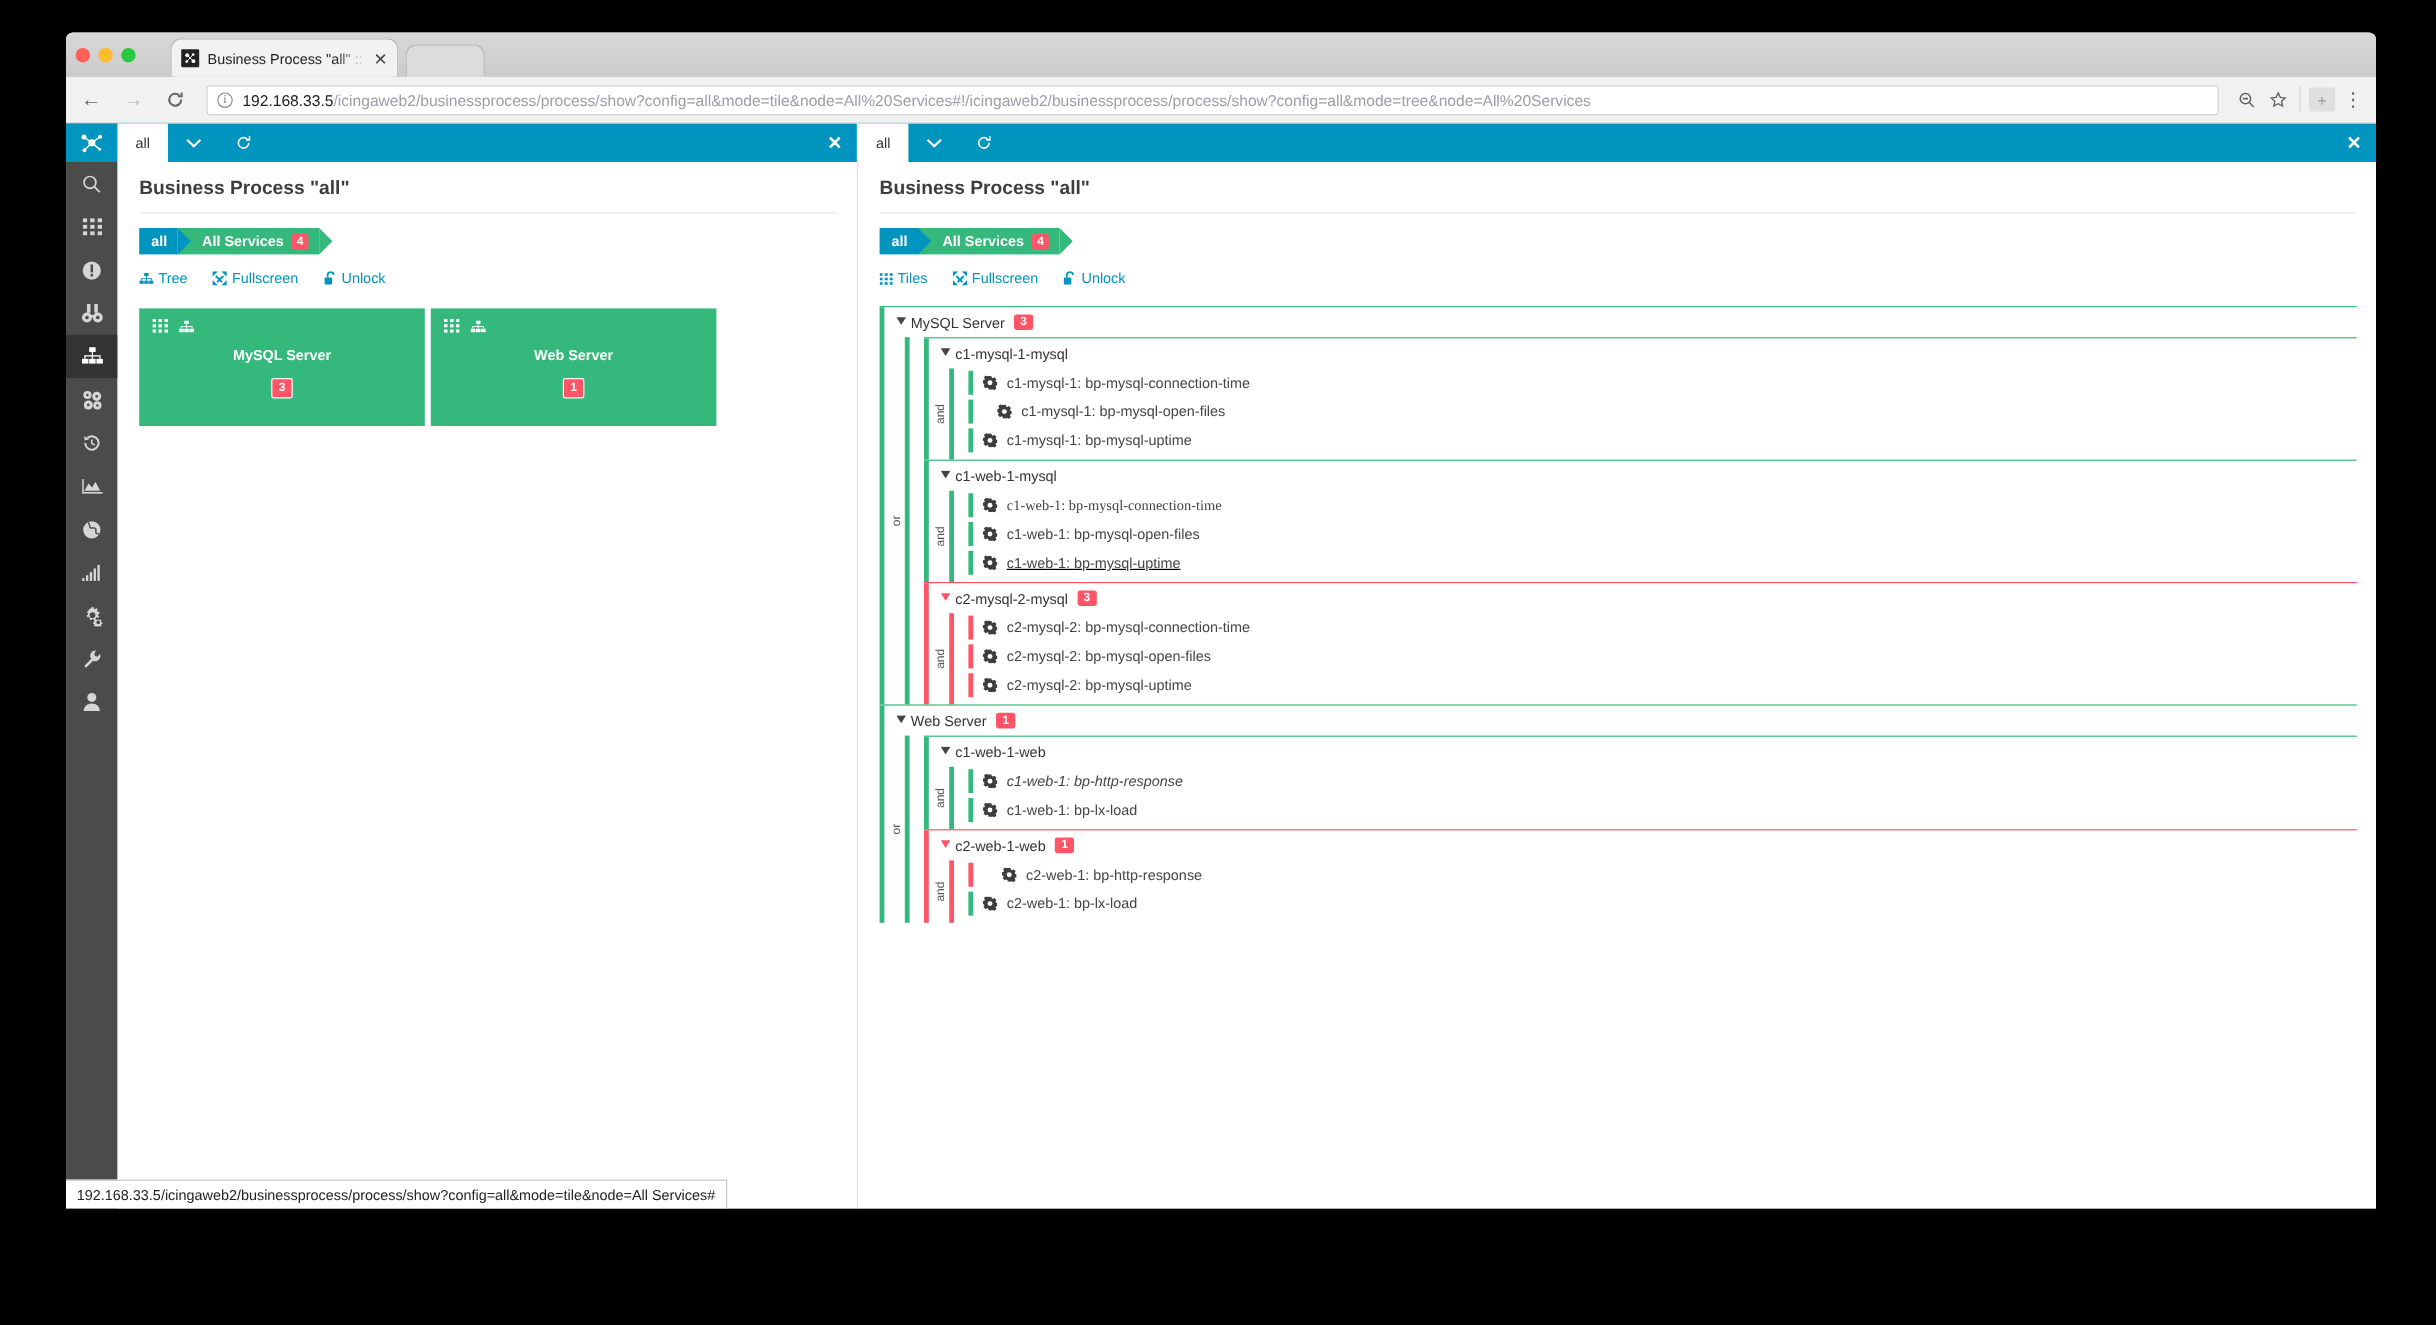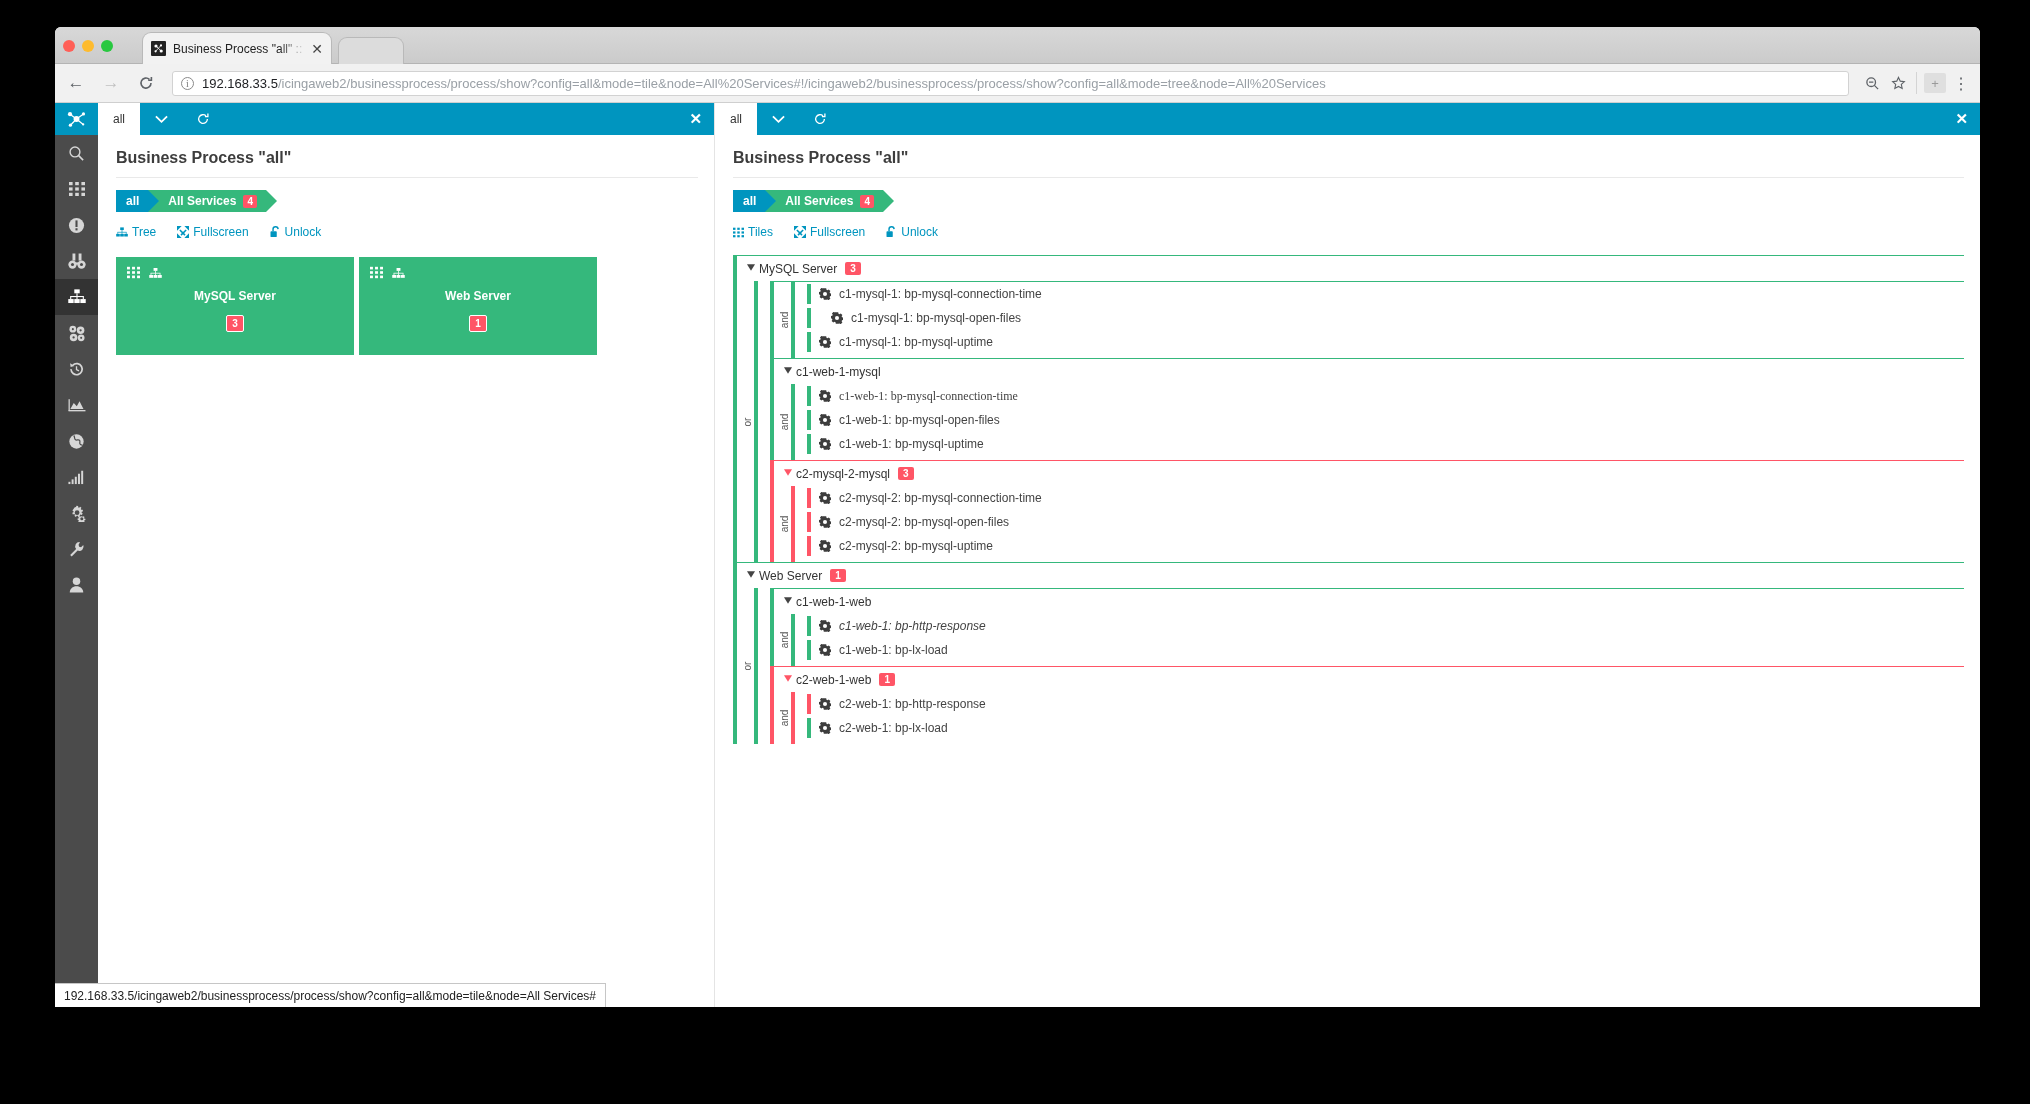--- a/index.html
+++ b/index.html
@@ -563,20 +563,26 @@
                     <path d="M0 0h10L5 8z" fill="currentColor"></path>
                   </svg></span>
                 <span>MySQL Server</span>
                 <span class="node-badge">3</span>
               </div>
               <div class="grp" style="position: relative; margin-left: 5px; padding-left: 22px;">
                 <div class="bar" style="left: 6px;"></div>
                 <div class="bar-label" style="left: -6px; top: 50%; transform: translateY(-50%) rotate(180deg);">or</div>
                 <div class="grp grp-top" style="position: relative; padding-left: 10px;">
                   <div class="bar"></div>
+                  <div class="node-head">
+                    <span class="caret"><svg width="8" height="7" viewBox="0 0 10 8">
+                        <path d="M0 0h10L5 8z" fill="currentColor"></path>
+                      </svg></span>
+                    <span>c1-mysql-1-mysql</span>
+                  </div>
                   <div class="grp" style="position: relative; margin-left: 5px; padding-left: 22px; padding-bottom: 4px;">
                     <div class="bar" style="left: 6px;"></div>
                     <div class="bar-label" style="left: -6px; top: 50%; transform: translateY(-50%) rotate(180deg);">and</div>
                     <div style="position: relative; padding-left: 12px;">
                       <div class="bar" style="top: 2px; bottom: 2px;"></div>
                       <div class="leaf">
                         <span class="gear">
                           <svg width="12" height="12" viewBox="0 0 14 14">
                             <path d="M5.6 0.4h2.8l.35 1.65 1.1.46 1.45-.9 2 2-.9 1.45.46 1.1 1.65.35v2.8l-1.65.35-.46 1.1.9 1.45-2 2-1.45-.9-1.1.46L8.4 13.6H5.6l-.35-1.65-1.1-.46-1.45.9-2-2 .9-1.45-.46-1.1L0 7.4V4.6l1.54-.35.46-1.1-.9-1.45 2-2 1.45.9 1.1-.46z" fill="#3d3d3d"></path>
                             <circle cx="7" cy="7" r="2.4" fill="#fff"></circle>
@@ -639,21 +645,21 @@
                       <div class="leaf">
                         <span class="gear">
                           <svg width="12" height="12" viewBox="0 0 14 14">
                             <path d="M5.6 0.4h2.8l.35 1.65 1.1.46 1.45-.9 2 2-.9 1.45.46 1.1 1.65.35v2.8l-1.65.35-.46 1.1.9 1.45-2 2-1.45-.9-1.1.46L8.4 13.6H5.6l-.35-1.65-1.1-.46-1.45.9-2-2 .9-1.45-.46-1.1L0 7.4V4.6l1.54-.35.46-1.1-.9-1.45 2-2 1.45.9 1.1-.46z" fill="#3d3d3d"></path>
                             <circle cx="7" cy="7" r="2.4" fill="#fff"></circle>
                           </svg>
                         </span>
                         <span>c1-web-1: bp-mysql-open-files</span>
                       </div>
                     </div>
-                    <div style="position: relative; padding-left: 12px;">
+                    <div style="position: relative; padding-left: 12px; text-decoration: underline;">
                       <div class="bar" style="top: 2px; bottom: 2px;"></div>
                       <div class="leaf">
                         <span class="gear">
                           <svg width="12" height="12" viewBox="0 0 14 14">
                             <path d="M5.6 0.4h2.8l.35 1.65 1.1.46 1.45-.9 2 2-.9 1.45.46 1.1 1.65.35v2.8l-1.65.35-.46 1.1.9 1.45-2 2-1.45-.9-1.1.46L8.4 13.6H5.6l-.35-1.65-1.1-.46-1.45.9-2-2 .9-1.45-.46-1.1L0 7.4V4.6l1.54-.35.46-1.1-.9-1.45 2-2 1.45.9 1.1-.46z" fill="#3d3d3d"></path>
                             <circle cx="7" cy="7" r="2.4" fill="#fff"></circle>
                           </svg>
                         </span>
                         <span>c1-web-1: bp-mysql-uptime</span>
                       </div>
@@ -766,21 +772,21 @@
                   <div class="node-head">
                     <span class="caret bad"><svg width="8" height="7" viewBox="0 0 10 8">
                         <path d="M0 0h10L5 8z" fill="currentColor"></path>
                       </svg></span>
                     <span>c2-web-1-web</span>
                     <span class="node-badge">1</span>
                   </div>
                   <div class="grp" style="position: relative; margin-left: 5px; padding-left: 22px; padding-bottom: 4px;">
                     <div class="bar bad" style="left: 6px;"></div>
                     <div class="bar-label" style="left: -6px; top: 50%; transform: translateY(-50%) rotate(180deg);">and</div>
-                    <div style="position: relative; padding-left: 12px;">
+                    <div style="position: relative; padding-left: 28px;">
                       <div class="bar bad" style="top: 2px; bottom: 2px;"></div>
                       <div class="leaf">
                         <span class="gear">
                           <svg width="12" height="12" viewBox="0 0 14 14">
                             <path d="M5.6 0.4h2.8l.35 1.65 1.1.46 1.45-.9 2 2-.9 1.45.46 1.1 1.65.35v2.8l-1.65.35-.46 1.1.9 1.45-2 2-1.45-.9-1.1.46L8.4 13.6H5.6l-.35-1.65-1.1-.46-1.45.9-2-2 .9-1.45-.46-1.1L0 7.4V4.6l1.54-.35.46-1.1-.9-1.45 2-2 1.45.9 1.1-.46z" fill="#3d3d3d"></path>
                             <circle cx="7" cy="7" r="2.4" fill="#fff"></circle>
                           </svg>
                         </span>
                         <span>c2-web-1: bp-http-response</span>
                       </div>

